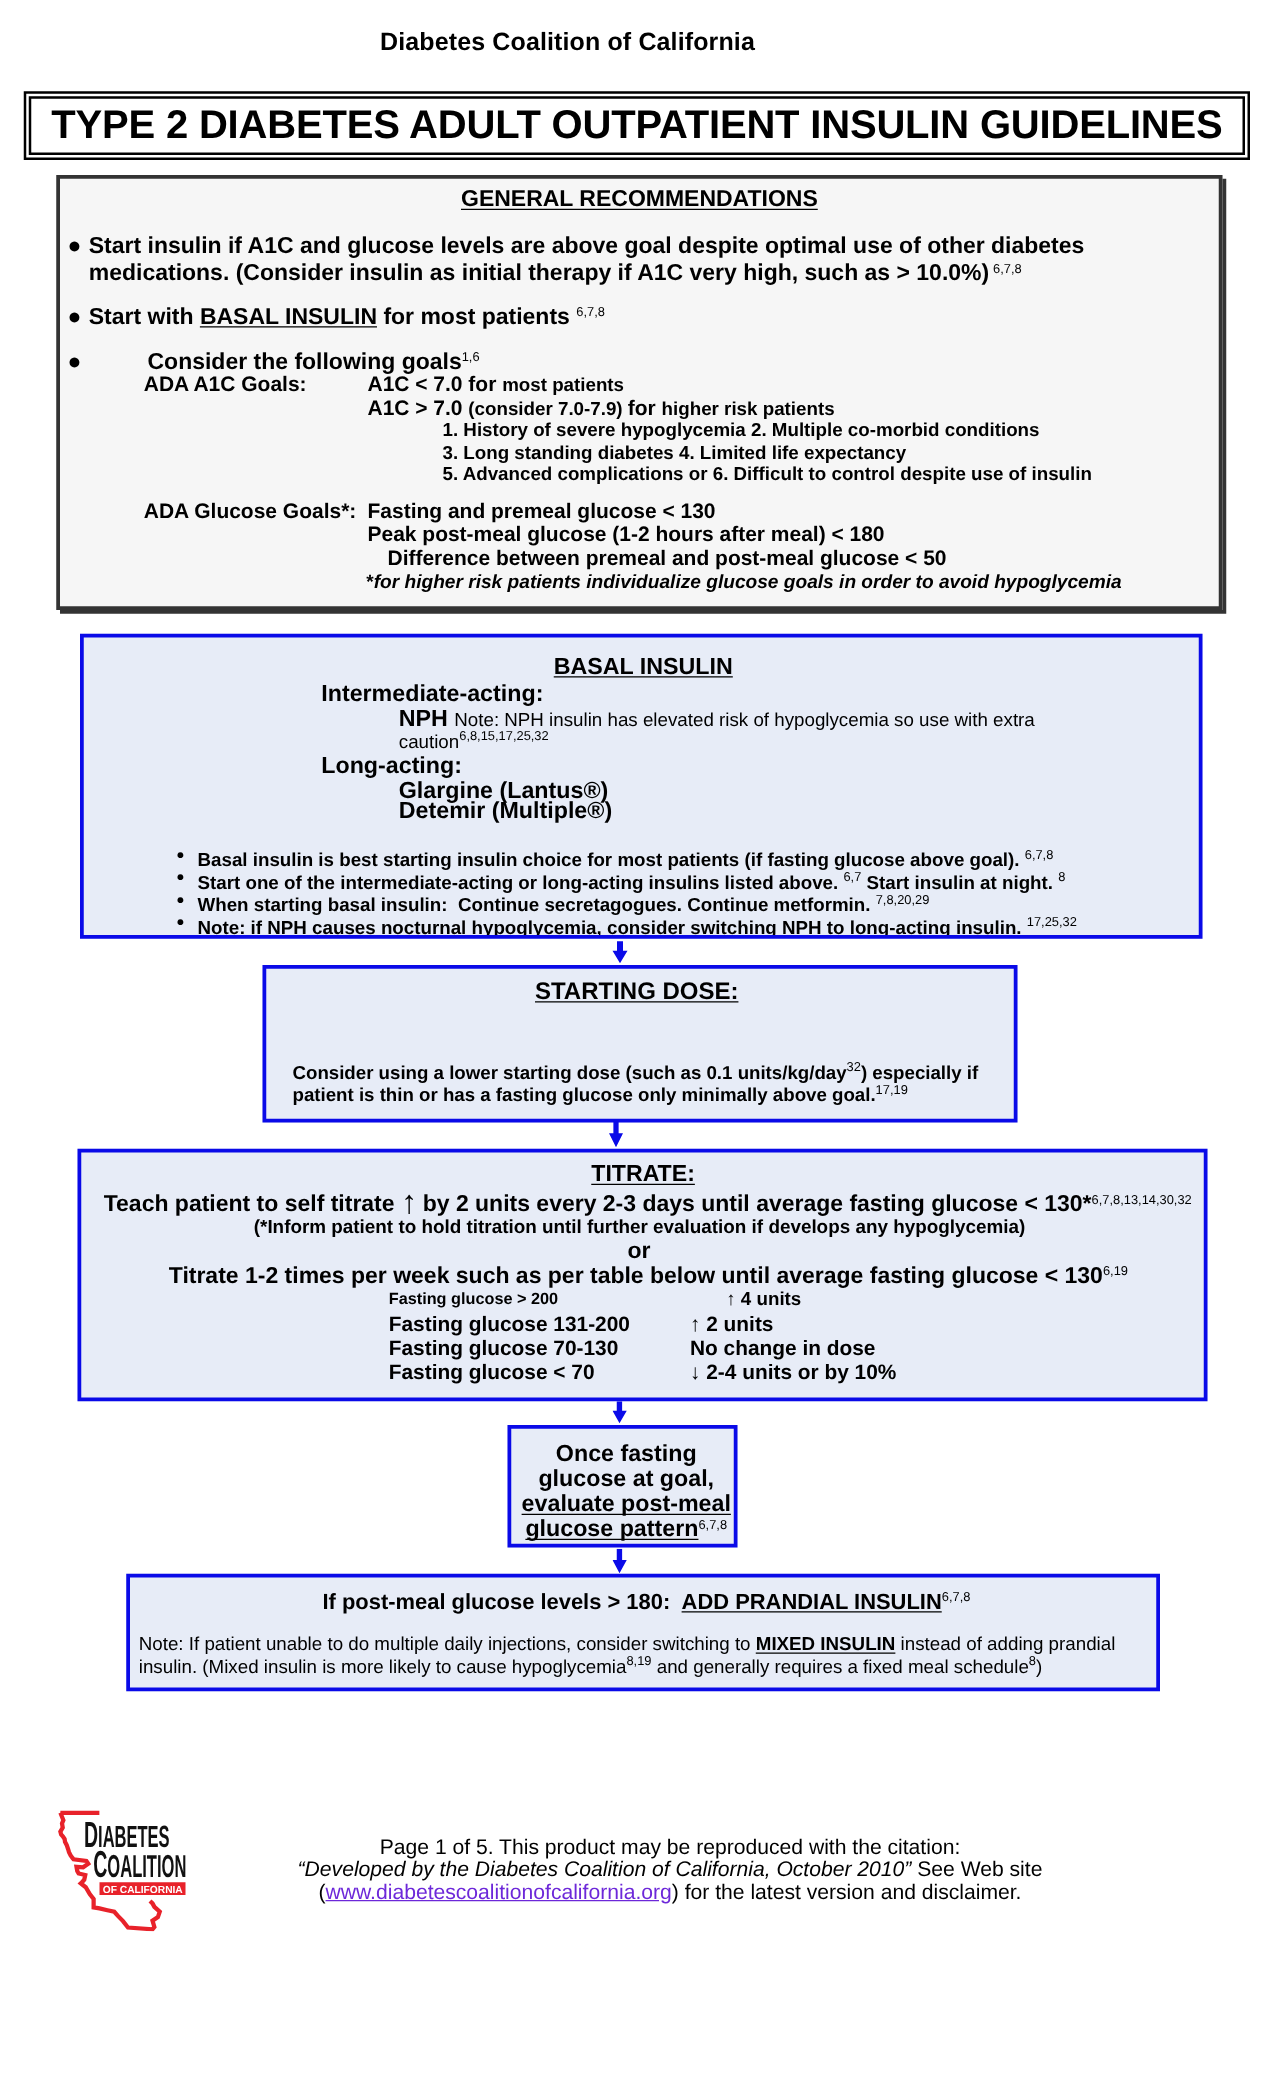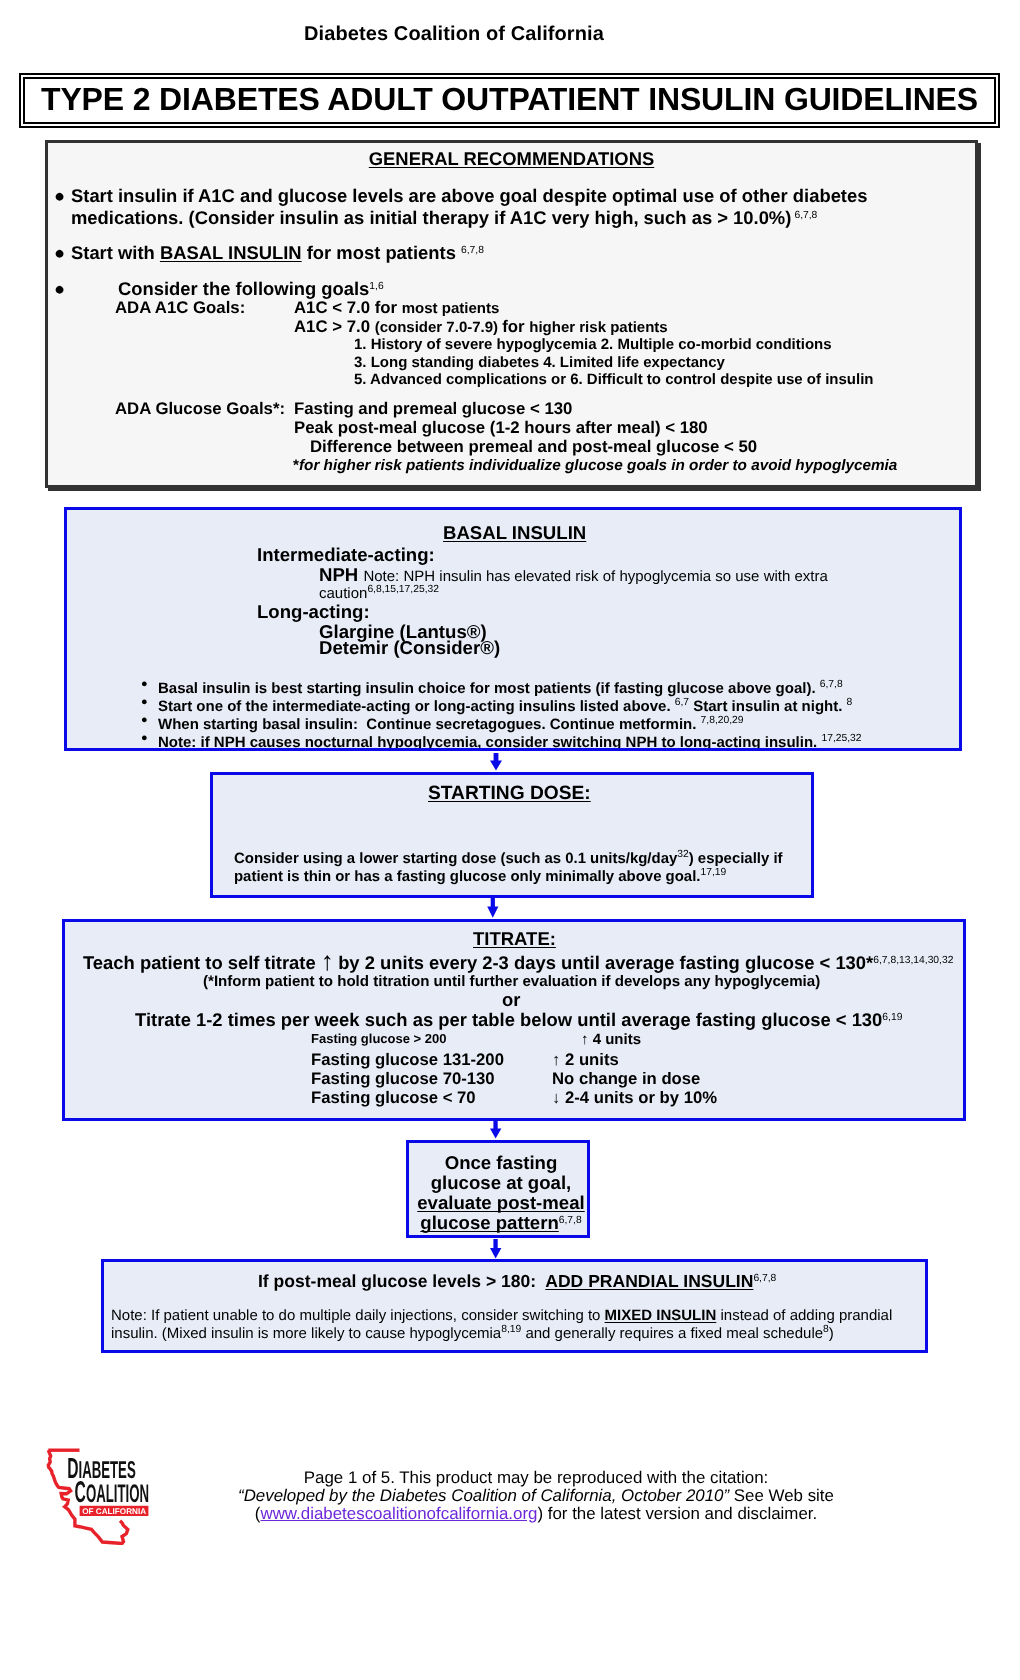--- a/index.html
+++ b/index.html
@@ -81,21 +81,21 @@
     <div class="abs foot ital" style="left:245px;top:314px;"><span style="font-style:normal;">*</span><span>for higher risk patients individualize glucose goals in order to avoid hypoglycemia</span></div>
   </div>
 
   <div class="bluebox" id="basal-box" style="left:64px;top:507px;width:898px;height:244px;">
     <div class="bx-title" style="left:376px;top:12px;font-size:18.6px;">BASAL INSULIN</div>
     <div class="t" style="left:190px;top:34px;font-size:18.6px;">Intermediate-acting:</div>
     <div class="t" style="left:252px;top:54px;font-size:18.6px;"><span>NPH </span><span class="n" style="font-size:15px;">Note: NPH insulin has elevated risk of hypoglycemia so use with extra</span></div>
     <div class="t n" style="left:252px;top:75px;font-size:15px;"><span>caution</span><sup>6,8,15,17,25,32</sup></div>
     <div class="t" style="left:190px;top:91px;font-size:18.6px;">Long-acting:</div>
     <div class="t" style="left:252px;top:111px;font-size:18.6px;">Glargine (Lantus®)</div>
-    <div class="t" style="left:252px;top:127px;font-size:18.6px;">Detemir (Consider®)</div>
+    <div class="t" style="left:252px;top:127px;font-size:18.6px;">Detemir (Multiple®)</div>
 
     <div class="t" style="left:74px;top:168px;font-size:11px;">●</div>
     <div class="t" style="left:91px;top:170px;font-size:15px;"><span>Basal insulin is best starting insulin choice for most patients (if fasting glucose above goal). </span><sup>6,7,8</sup></div>
     <div class="t" style="left:74px;top:186px;font-size:11px;">●</div>
     <div class="t" style="left:91px;top:188px;font-size:15px;"><span>Start one of the intermediate-acting or long-acting insulins listed above. </span><sup>6,7</sup><span> Start insulin at night. </span><sup>8</sup></div>
     <div class="t" style="left:74px;top:204px;font-size:11px;">●</div>
     <div class="t" style="left:91px;top:206px;font-size:15px;"><span>When starting basal insulin:  Continue secretagogues. Continue metformin. </span><sup>7,8,20,29</sup></div>
     <div class="t" style="left:74px;top:222px;font-size:11px;">●</div>
     <div class="t" style="left:91px;top:224px;font-size:15px;"><span>Note: if NPH causes nocturnal hypoglycemia, consider switching NPH to long-acting insulin. </span><sup>17,25,32</sup></div>
   </div>

